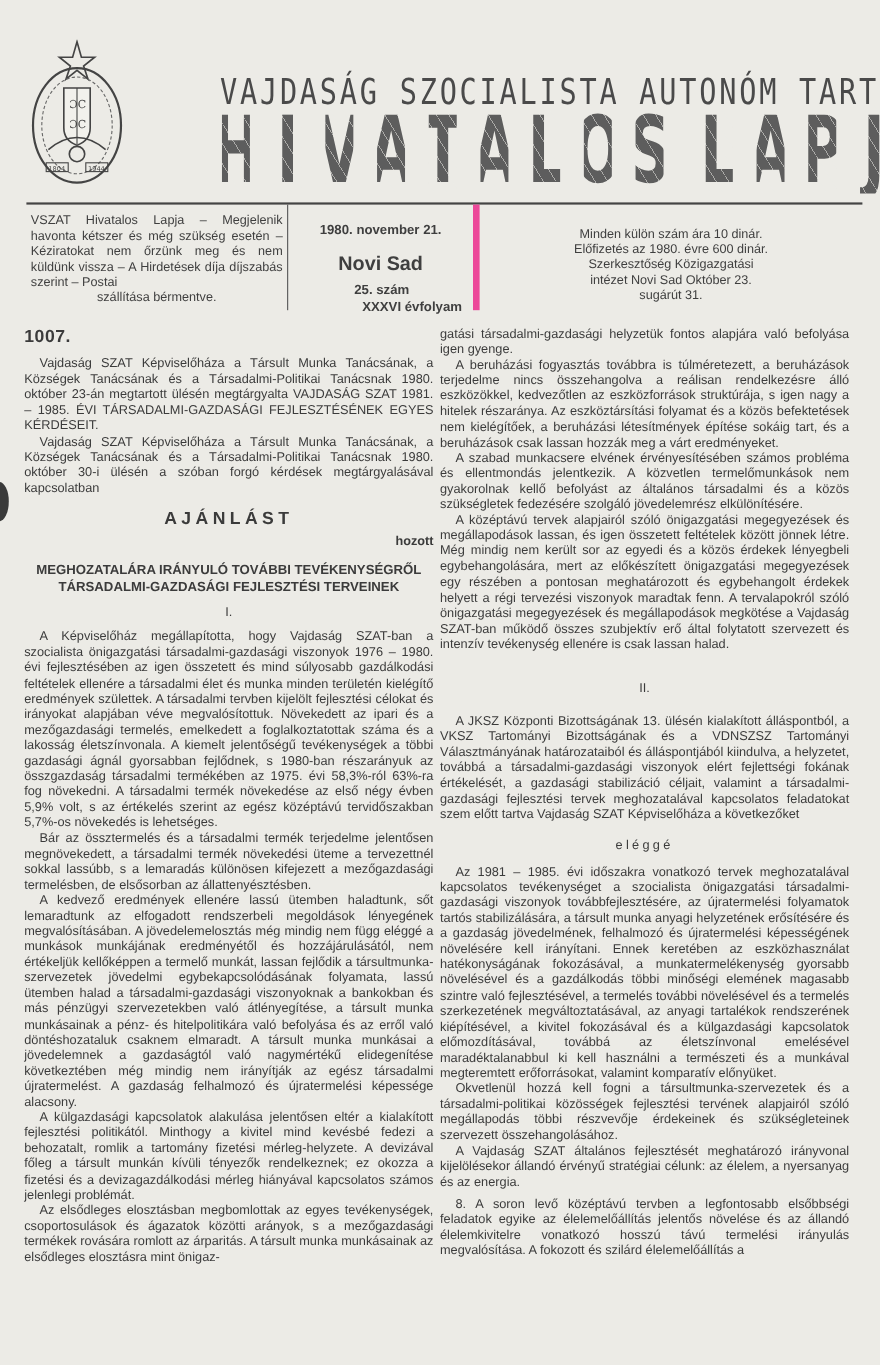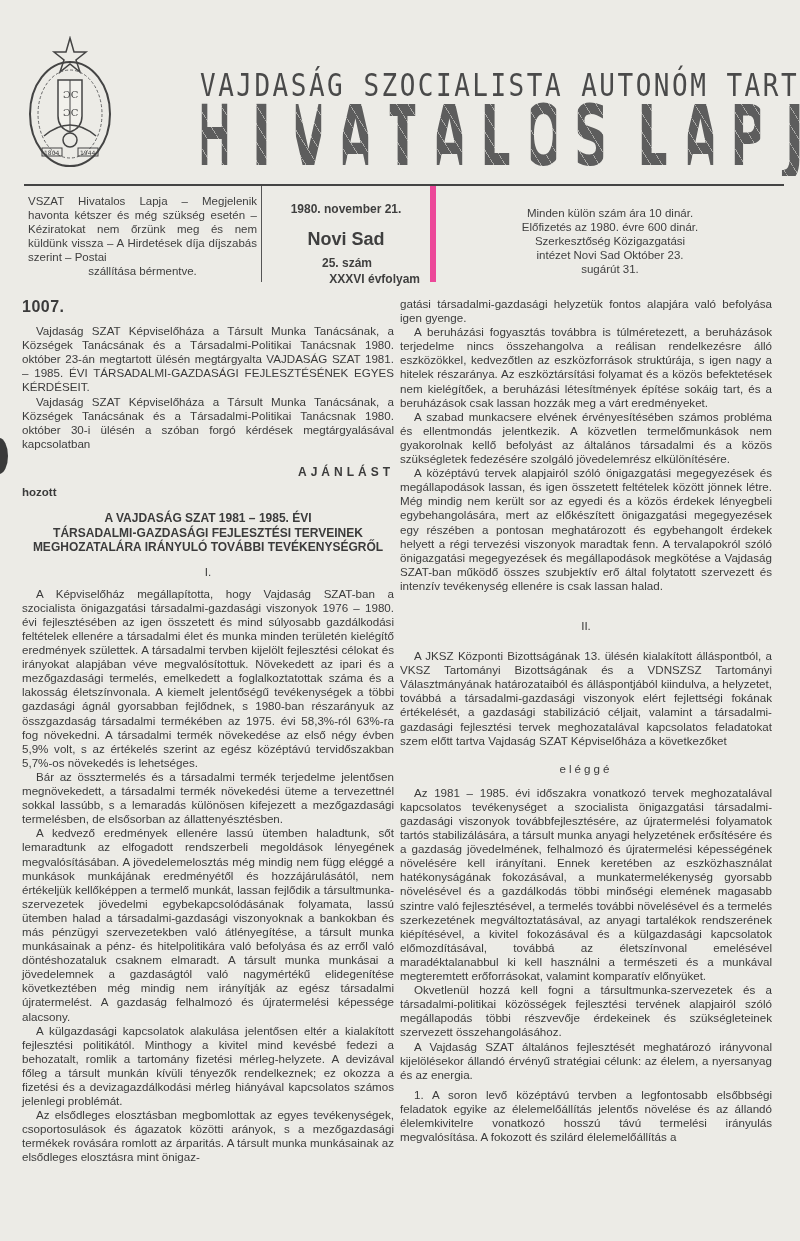--- a/index.html
+++ b/index.html
@@ -59,22 +59,22 @@
   .info .c2 .vol { position: absolute; top: 70px; right: 10px; font-weight: bold; font-size: 12px; margin-top: 16px; }
   .info .c3 { flex: 1; padding: 20px 8px 0 8px; text-align: center; }
   
   .col { position: absolute; top: 300px; width: 372px; font-size: 11.6px; line-height: 14.1px; color: #3b3b3b; }
   .col.left { left: 22px; }
   .col.right { left: 400px; top: 297px; }
   .col p { margin: 0; text-align: justify; text-indent: 14px; hyphens: manual; }
   .col p.noind { text-indent: 0; }
   .docnum { font-weight: bold; font-size: 16px; margin: 0 0 10px 0; letter-spacing: .5px; }
   .center { text-align: center; }
-  .heading-spaced { text-align: right; font-weight: bold; letter-spacing: 4px; font-size: 12px; margin: 14px 0 6px; }
-  .hozott { text-align: left; font-weight: bold; font-size: 11.5px; margin: 0 0 12px; }
+  .heading-spaced { text-align: center; font-weight: bold; letter-spacing: 4px; font-size: 16px; margin: 14px 0 6px; }
+  .hozott { text-align: right; font-weight: bold; font-size: 11.5px; margin: 0 0 12px; }
   .resolution { text-align: center; font-weight: bold; font-size: 12px; line-height: 14.5px; margin: 0 0 10px; }
   .roman { text-align: center; margin: 6px 0 8px; }
   .ajanlja { text-align: center; letter-spacing: 3px; margin: 14px 0 10px; }
   .gap { height: 20px; }
 </style>
 </head>
 <body>
 
 <div class="page">
   <div class="hole"></div>
@@ -136,23 +136,22 @@
     </div>
   </div>
 
   <div class="col left">
     <div class="docnum">1007.</div>
     <p>Vajdaság SZAT Képviselőháza a Társult Munka Tanácsának, a Községek Tanácsának és a Társadalmi-Politikai Tanácsnak 1980. október 23-án megtartott ülésén megtárgyalta VAJDASÁG SZAT 1981. – 1985. ÉVI TÁRSADALMI-GAZDASÁGI FEJLESZTÉSÉNEK EGYES KÉRDÉSEIT.</p>
     <p>Vajdaság SZAT Képviselőháza a Társult Munka Tanácsának, a Községek Tanácsának és a Társadalmi-Politikai Tanácsnak 1980. október 30-i ülésén a szóban forgó kérdések megtárgyalásával kapcsolatban</p>
     <div class="heading-spaced">AJÁNLÁST</div>
     <div class="hozott">hozott</div>
     <div class="resolution">
-      <div>A VAJDASÁG SZAT 1981 – 1985. ÉVI</div>
+      <div>MEGHOZATALÁRA IRÁNYULÓ TOVÁBBI TEVÉKENYSÉGRŐL</div>
       <div>TÁRSADALMI-GAZDASÁGI FEJLESZTÉSI TERVEINEK</div>
-      <div>MEGHOZATALÁRA IRÁNYULÓ TOVÁBBI TEVÉKENYSÉGRŐL</div>
     </div>
     <div class="roman">I.</div>
     <p>A Képviselőház megállapította, hogy Vajdaság SZAT-ban a szocialista önigazgatási társadalmi-gazdasági viszonyok 1976 – 1980. évi fejlesztésében az igen összetett és mind súlyosabb gazdálkodási feltételek ellenére a társadalmi élet és munka minden területén kielégítő eredmények születtek. A társadalmi tervben kijelölt fejlesztési célokat és irányokat alapjában véve megvalósítottuk. Növekedett az ipari és a mezőgazdasági termelés, emelkedett a foglalkoztatottak száma és a lakosság életszínvonala. A kiemelt jelentőségű tevékenységek a többi gazdasági ágnál gyorsabban fejlődnek, s 1980-ban részarányuk az összgazdaság társadalmi termékében az 1975. évi 58,3%-ról 63%-ra fog növekedni. A társadalmi termék növekedése az első négy évben 5,9% volt, s az értékelés szerint az egész középtávú tervidőszakban 5,7%-os növekedés is lehetséges.</p>
     <p>Bár az össztermelés és a társadalmi termék terjedelme jelentősen megnövekedett, a társadalmi termék növekedési üteme a tervezettnél sokkal lassúbb, s a lemaradás különösen kifejezett a mezőgazdasági termelésben, de elsősorban az állattenyésztésben.</p>
     <p>A kedvező eredmények ellenére lassú ütemben haladtunk, sőt lemaradtunk az elfogadott rendszerbeli megoldások lényegének megvalósításában. A jövedelemelosztás még mindig nem függ eléggé a munkások munkájának eredményétől és hozzájárulásától, nem értékeljük kellőképpen a termelő munkát, lassan fejlődik a társultmunka-szervezetek jövedelmi egybekapcsolódásának folyamata, lassú ütemben halad a társadalmi-gazdasági viszonyoknak a bankokban és más pénzügyi szervezetekben való átlényegítése, a társult munka munkásainak a pénz- és hitelpolitikára való befolyása és az erről való döntéshozataluk csaknem elmaradt. A társult munka munkásai a jövedelemnek a gazdaságtól való nagymértékű elidegenítése következtében még mindig nem irányítják az egész társadalmi újratermelést. A gazdaság felhalmozó és újratermelési képessége alacsony.</p>
     <p>A külgazdasági kapcsolatok alakulása jelentősen eltér a kialakított fejlesztési politikától. Minthogy a kivitel mind kevésbé fedezi a behozatalt, romlik a tartomány fizetési mérleg-helyzete. A devizával főleg a társult munkán kívüli tényezők rendelkeznek; ez okozza a fizetési és a devizagazdálkodási mérleg hiányával kapcsolatos számos jelenlegi problémát.</p>
     <p>Az elsődleges elosztásban megbomlottak az egyes tevékenységek, csoportosulások és ágazatok közötti arányok, s a mezőgazdasági termékek rovására romlott az árparitás. A társult munka munkásainak az elsődleges elosztásra mint önigaz-</p>
   </div>
 
   <div class="col right">
@@ -162,15 +161,15 @@
     <p>A középtávú tervek alapjairól szóló önigazgatási megegyezések és megállapodások lassan, és igen összetett feltételek között jönnek létre. Még mindig nem került sor az egyedi és a közös érdekek lényegbeli egybehangolására, mert az előkészített önigazgatási megegyezések egy részében a pontosan meghatározott és egybehangolt érdekek helyett a régi tervezési viszonyok maradtak fenn. A tervalapokról szóló önigazgatási megegyezések és megállapodások megkötése a Vajdaság SZAT-ban működő összes szubjektív erő által folytatott szervezett és intenzív tevékenység ellenére is csak lassan halad.</p>
     <div class="gap"></div>
     <div class="roman">II.</div>
     <div style="height:8px"></div>
     <p>A JKSZ Központi Bizottságának 13. ülésén kialakított álláspontból, a VKSZ Tartományi Bizottságának és a VDNSZSZ Tartományi Választmányának határozataiból és álláspontjából kiindulva, a helyzetet, továbbá a társadalmi-gazdasági viszonyok elért fejlettségi fokának értékelését, a gazdasági stabilizáció céljait, valamint a társadalmi-gazdasági fejlesztési tervek meghozatalával kapcsolatos feladatokat szem előtt tartva Vajdaság SZAT Képviselőháza a következőket</p>
     <div class="ajanlja">eléggé</div>
     <p>Az 1981 – 1985. évi időszakra vonatkozó tervek meghozatalával kapcsolatos tevékenységet a szocialista önigazgatási társadalmi-gazdasági viszonyok továbbfejlesztésére, az újratermelési folyamatok tartós stabilizálására, a társult munka anyagi helyzetének erősítésére és a gazdaság jövedelmének, felhalmozó és újratermelési képességének növelésére kell irányítani. Ennek keretében az eszközhasználat hatékonyságának fokozásával, a munkatermelékenység gyorsabb növelésével és a gazdálkodás többi minőségi elemének magasabb szintre való fejlesztésével, a termelés további növelésével és a termelés szerkezetének megváltoztatásával, az anyagi tartalékok rendszerének kiépítésével, a kivitel fokozásával és a külgazdasági kapcsolatok előmozdításával, továbbá az életszínvonal emelésével maradéktalanabbul ki kell használni a természeti és a munkával megteremtett erőforrásokat, valamint komparatív előnyüket.</p>
     <p>Okvetlenül hozzá kell fogni a társultmunka-szervezetek és a társadalmi-politikai közösségek fejlesztési tervének alapjairól szóló megállapodás többi részvevője érdekeinek és szükségleteinek szervezett összehangolásához.</p>
     <p>A Vajdaság SZAT általános fejlesztését meghatározó irányvonal kijelölésekor állandó érvényű stratégiai célunk: az élelem, a nyersanyag és az energia.</p>
     <div style="height:6px"></div>
-    <p>1. A soron levő középtávú tervben a legfontosabb elsőbbségi feladatok egyike az élelemelőállítás jelentős növelése és az állandó élelemkivitelre vonatkozó hosszú távú termelési irányulás megvalósítása. A fokozott és szilárd élelemelőállítás a</p>
+    <p>8. A soron levő középtávú tervben a legfontosabb elsőbbségi feladatok egyike az élelemelőállítás jelentős növelése és az állandó élelemkivitelre vonatkozó hosszú távú termelési irányulás megvalósítása. A fokozott és szilárd élelemelőállítás a</p>
   </div>
 </div>
 
 </body></html>

